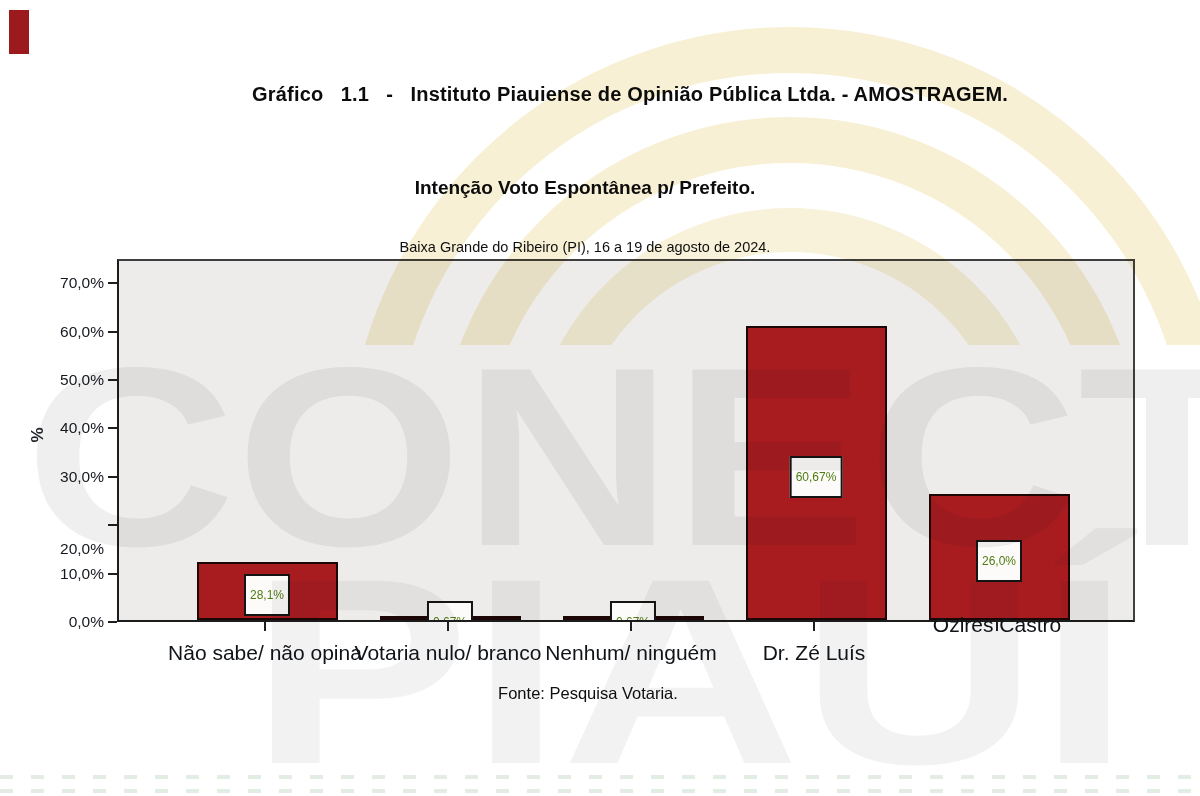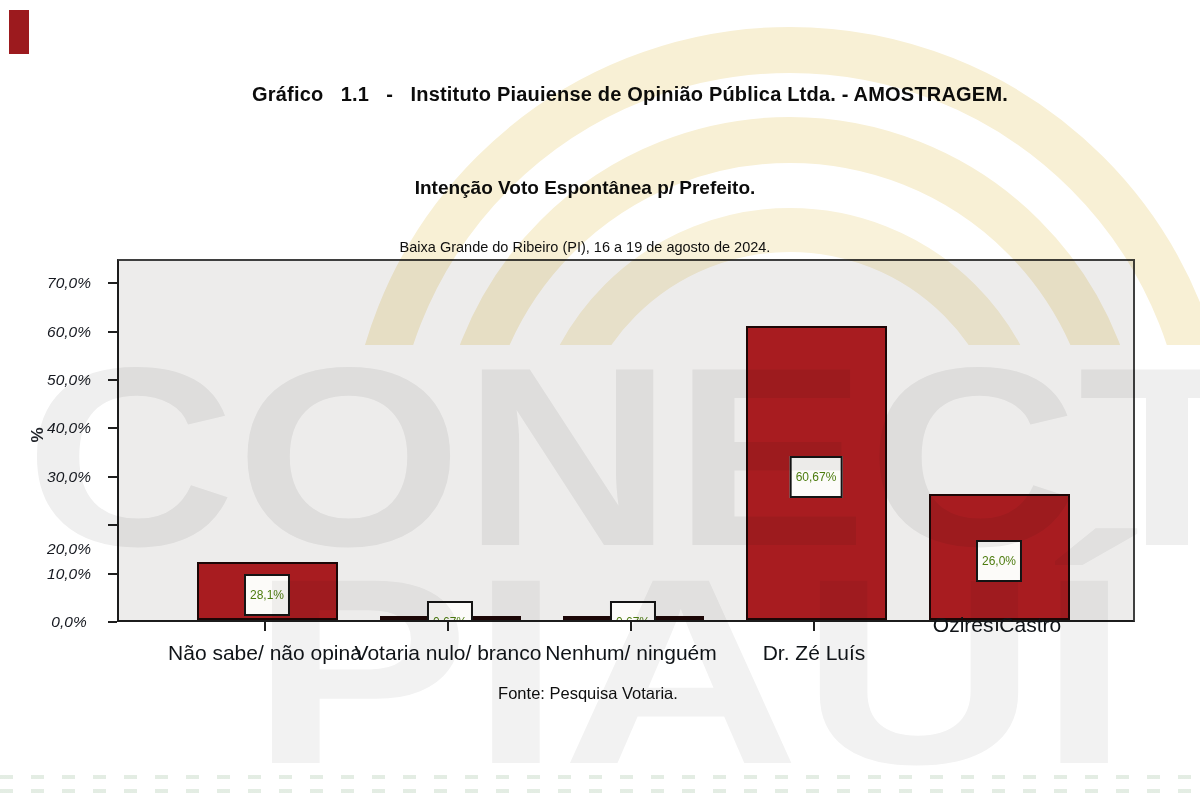--- a/index.html
+++ b/index.html
@@ -17,22 +17,22 @@
   #dateline{left:15px;top:239px;width:1140px;text-align:center;font-size:14.5px;color:#101010;}
   
   #plot-area{left:117px;top:259px;width:1018px;height:363px;background:#EDECEB;
              border-top:2px solid #3f3f3f;border-right:2px solid #3f3f3f;
              border-left:2px solid #1c1c1c;border-bottom:2px solid #1c1c1c;
              box-sizing:border-box;overflow:hidden;}
   .bar{position:absolute;bottom:0;background:#A81C20;border:2px solid #1c0606;box-sizing:border-box;}
   .value-box{position:absolute;transform:translate(-50%,-50%);background:#FCFBF9;
              border:2px solid #141414;padding:12px 4px;font-size:12px;color:#4d7c0f;white-space:nowrap;}
   .ytick{position:absolute;width:9px;height:2px;background:#1f1f1f;}
-  .ytick-label{position:absolute;width:70px;text-align:center;font-size:15.5px;color:#15181f;
-               transform:translateY(-50%);font-style:italic;}
+  .ytick-label{position:absolute;width:70px;text-align:right;font-size:15.5px;color:#15181f;
+               transform:translateY(-50%);}
   .xtick{position:absolute;width:2px;height:9px;background:#1f1f1f;}
   .xcat-label{position:absolute;width:220px;transform:translateX(-50%);text-align:center;
               font-size:21px;color:#101418;}
   #y-axis-title{left:18px;top:425px;width:40px;text-align:center;font-size:17px;font-weight:bold;
                 color:#23262c;transform:rotate(-90deg);}
   #source-line{left:0px;top:684px;width:1176px;text-align:center;font-size:16.5px;color:#0e0e0e;}
   
   .dotted-row{left:0;width:1200px;height:4px;
     background:repeating-linear-gradient(90deg, rgba(205,222,205,0.55) 0 13px, rgba(255,255,255,0) 13px 31px);}
   #dotted-row-1{top:775px;}

